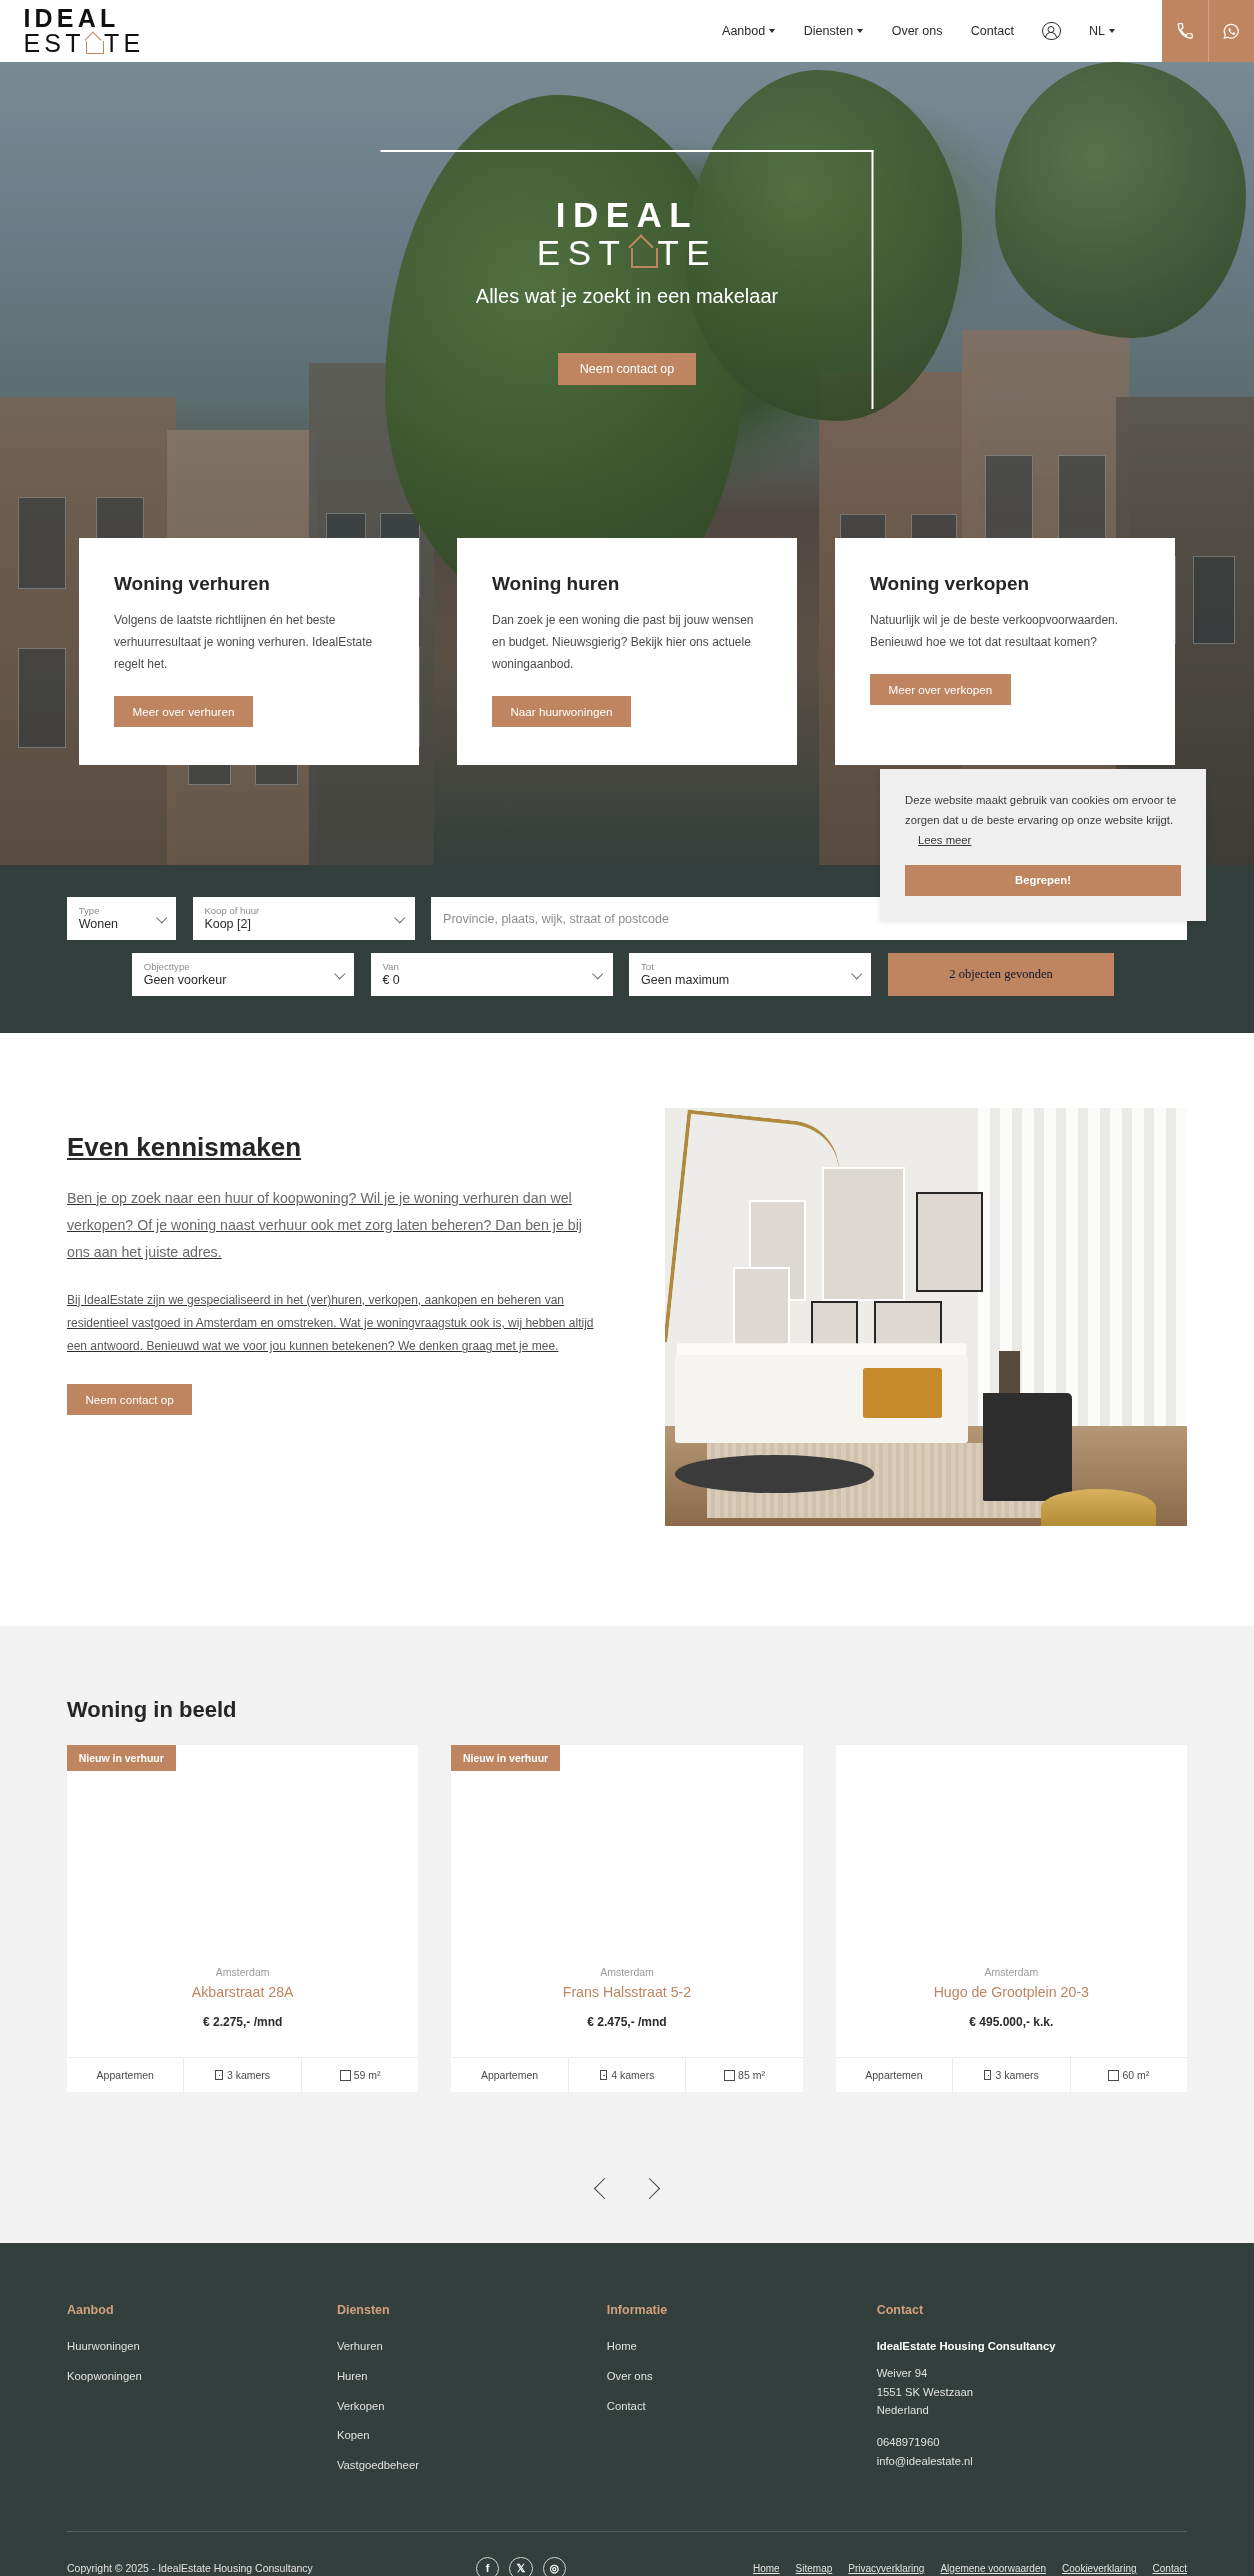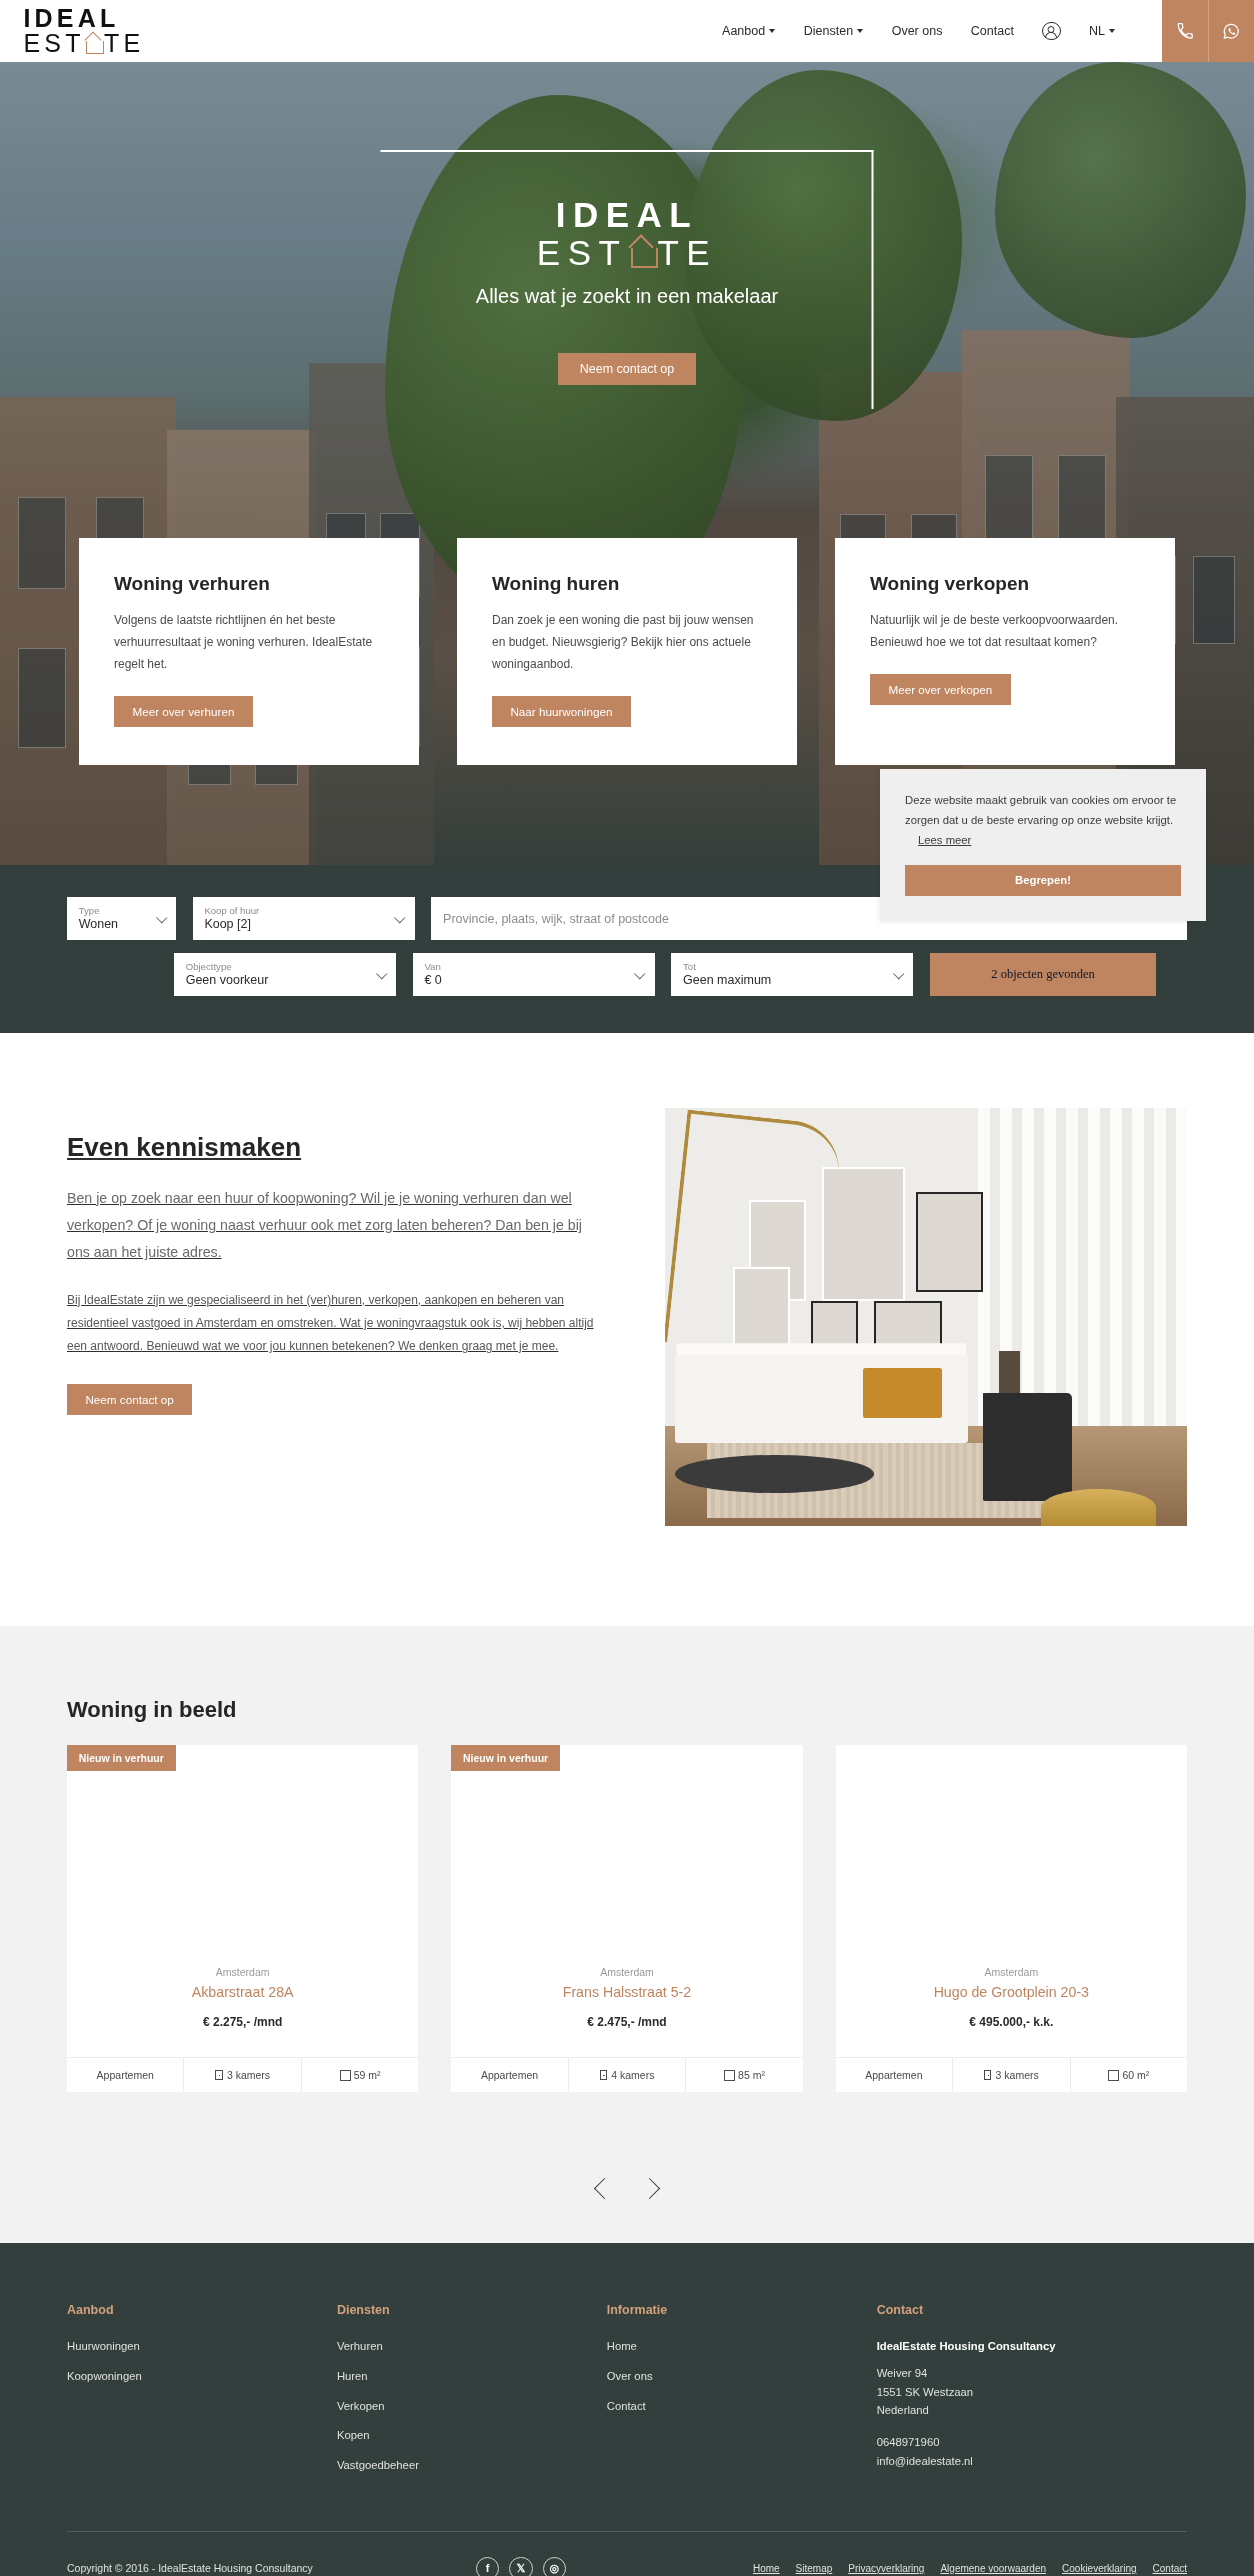--- a/index.html
+++ b/index.html
@@ -268,21 +268,21 @@
   .field .fplace { font-size: 12.5px; color: #8d8d8d; }
   .field .chev {
     position: absolute; right: 11px; top: 50%;
     width: 7.5px; height: 7.5px;
     border-right: 1.3px solid #666; border-bottom: 1.3px solid #666;
     transform: translateY(-70%) rotate(45deg);
   }
   .f-type    { width: 109px; }
   .f-koop    { width: 222px; }
   .f-loc     { flex: 1; min-width: 251px; }
-  .f-objtype { width: 222px; margin-left: 107px; }
+  .f-objtype { width: 222px; margin-left: 65px; }
   .f-van     { width: 242px; }
   .f-tot     { width: 242px; }
   .btn-found {
     background: #bf8560; color: #0f172a;
     border: none; height: 43px; width: 226px;
     font-size: 12.5px; cursor: pointer; font-family: Liberation Serif, serif;
   }
   .row2 { display: flex; gap: 16.7px; width: 100%; }
 
   
@@ -794,21 +794,21 @@
       <div class="gap"></div>
       <div class="line">0648971960</div>
       <div class="line">info@idealestate.nl</div>
     </div>
 
   </div>
 
   <div class="footer-sep"></div>
 
   <div class="footer-bottom">
-    <div class="copy">Copyright © 2016 - IdealEstate Housing Consultancy</div>
+    <div class="copy">Copyright © 2025 - IdealEstate Housing Consultancy</div>
     <div class="socials">
       <div class="social">f</div>
       <div class="social">𝕏</div>
       <div class="social">◎</div>
     </div>
     <div class="legal">
       <a>Home</a>
       <a>Sitemap</a>
       <a>Privacyverklaring</a>
       <a>Algemene voorwaarden</a>

